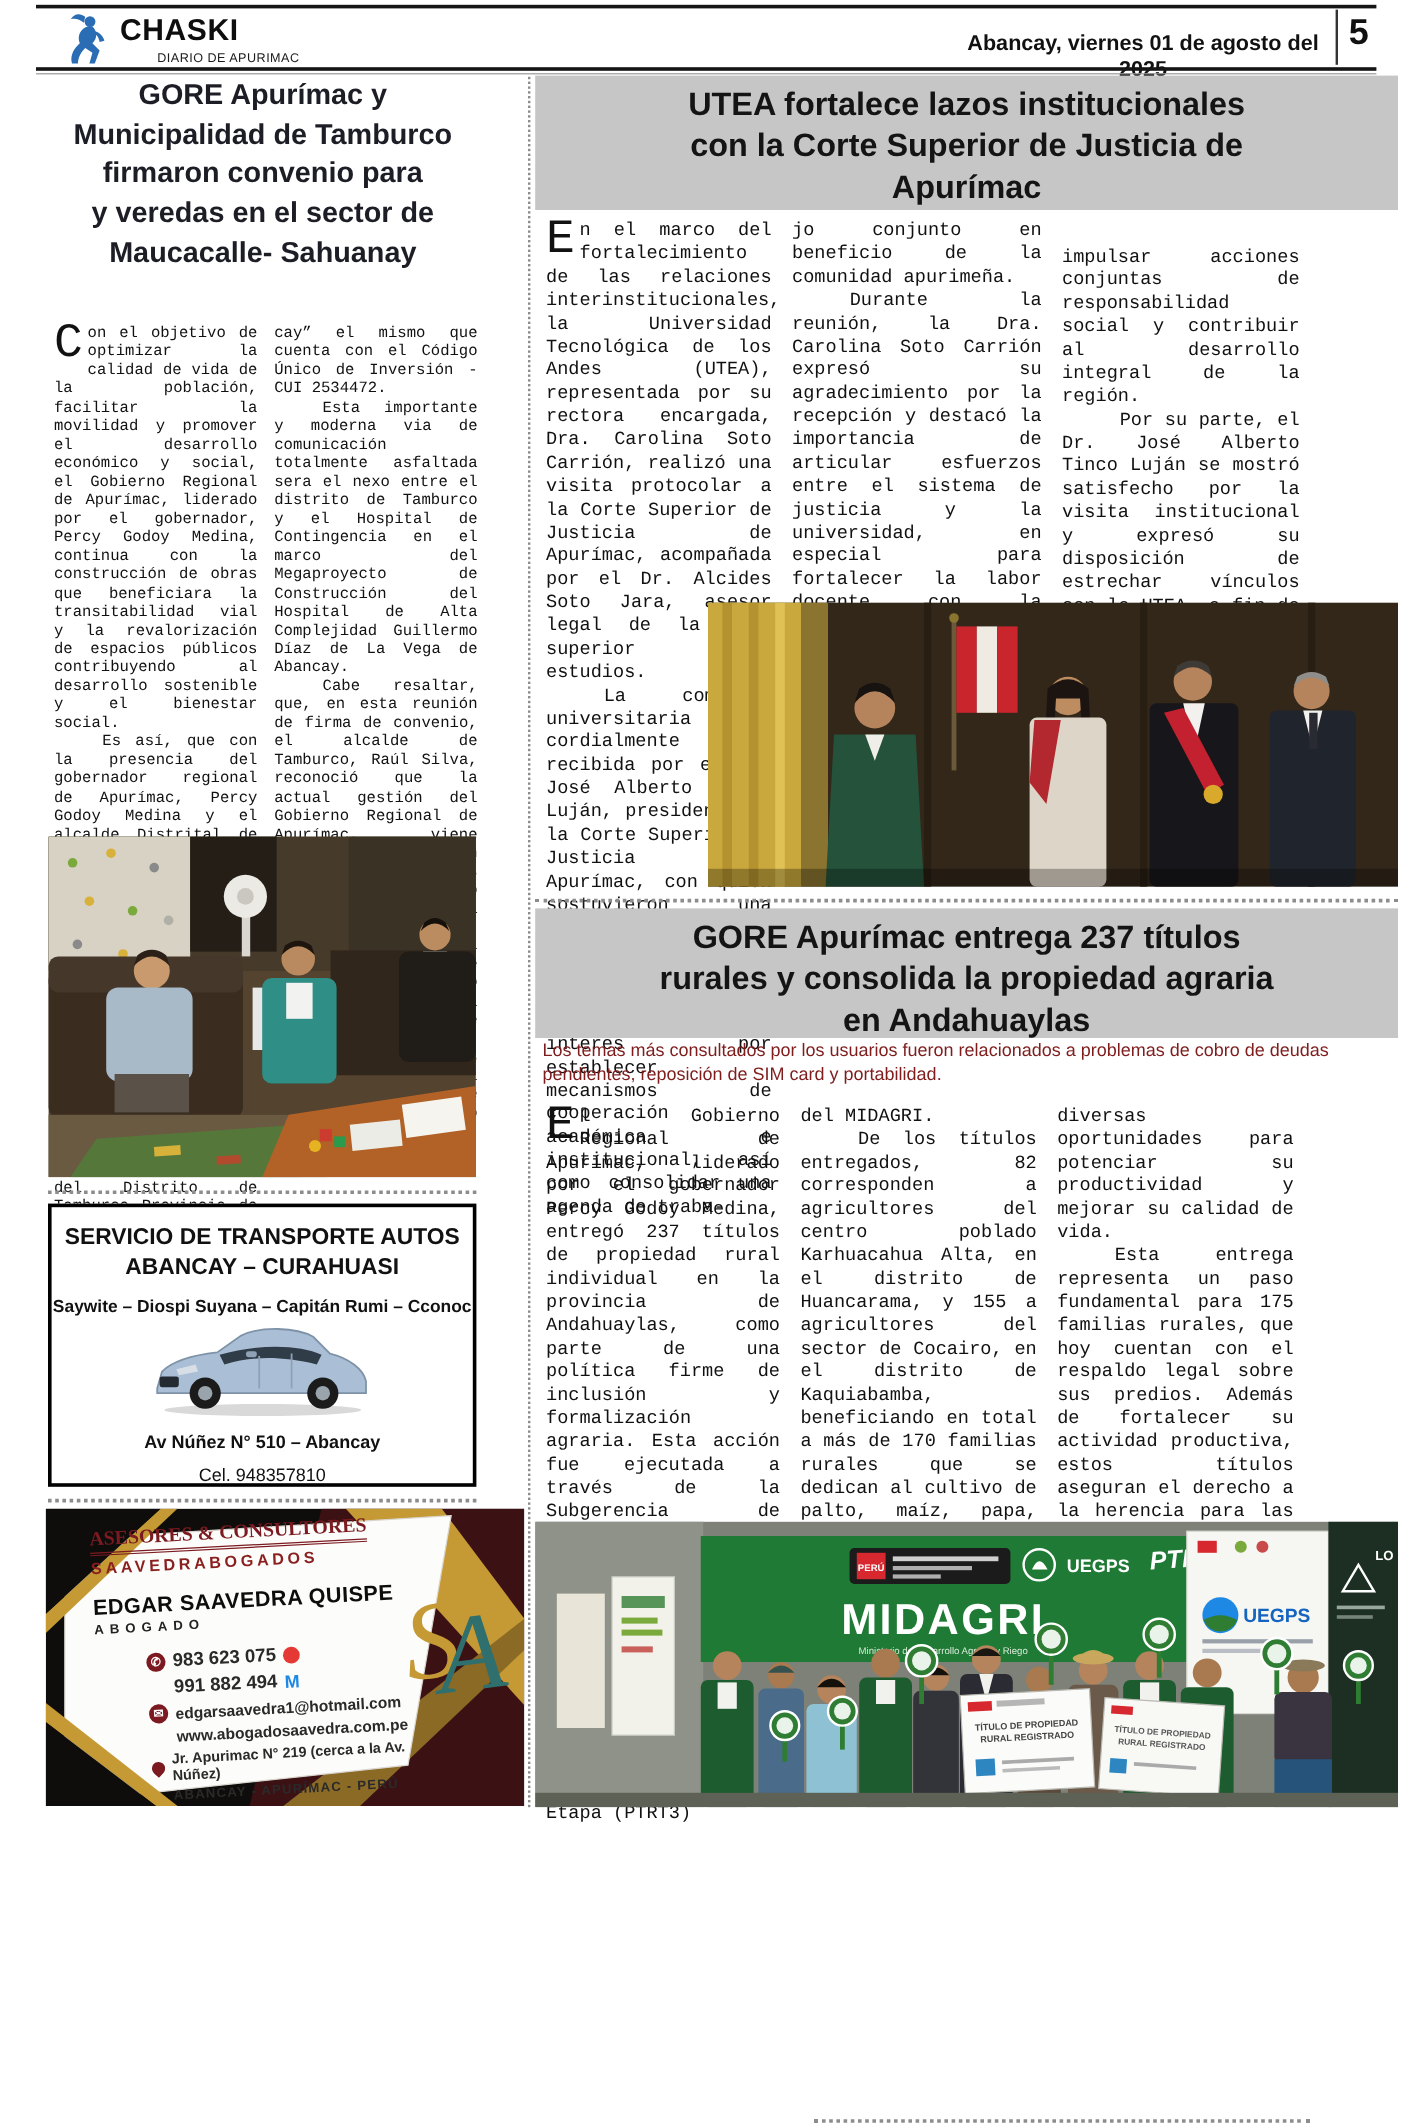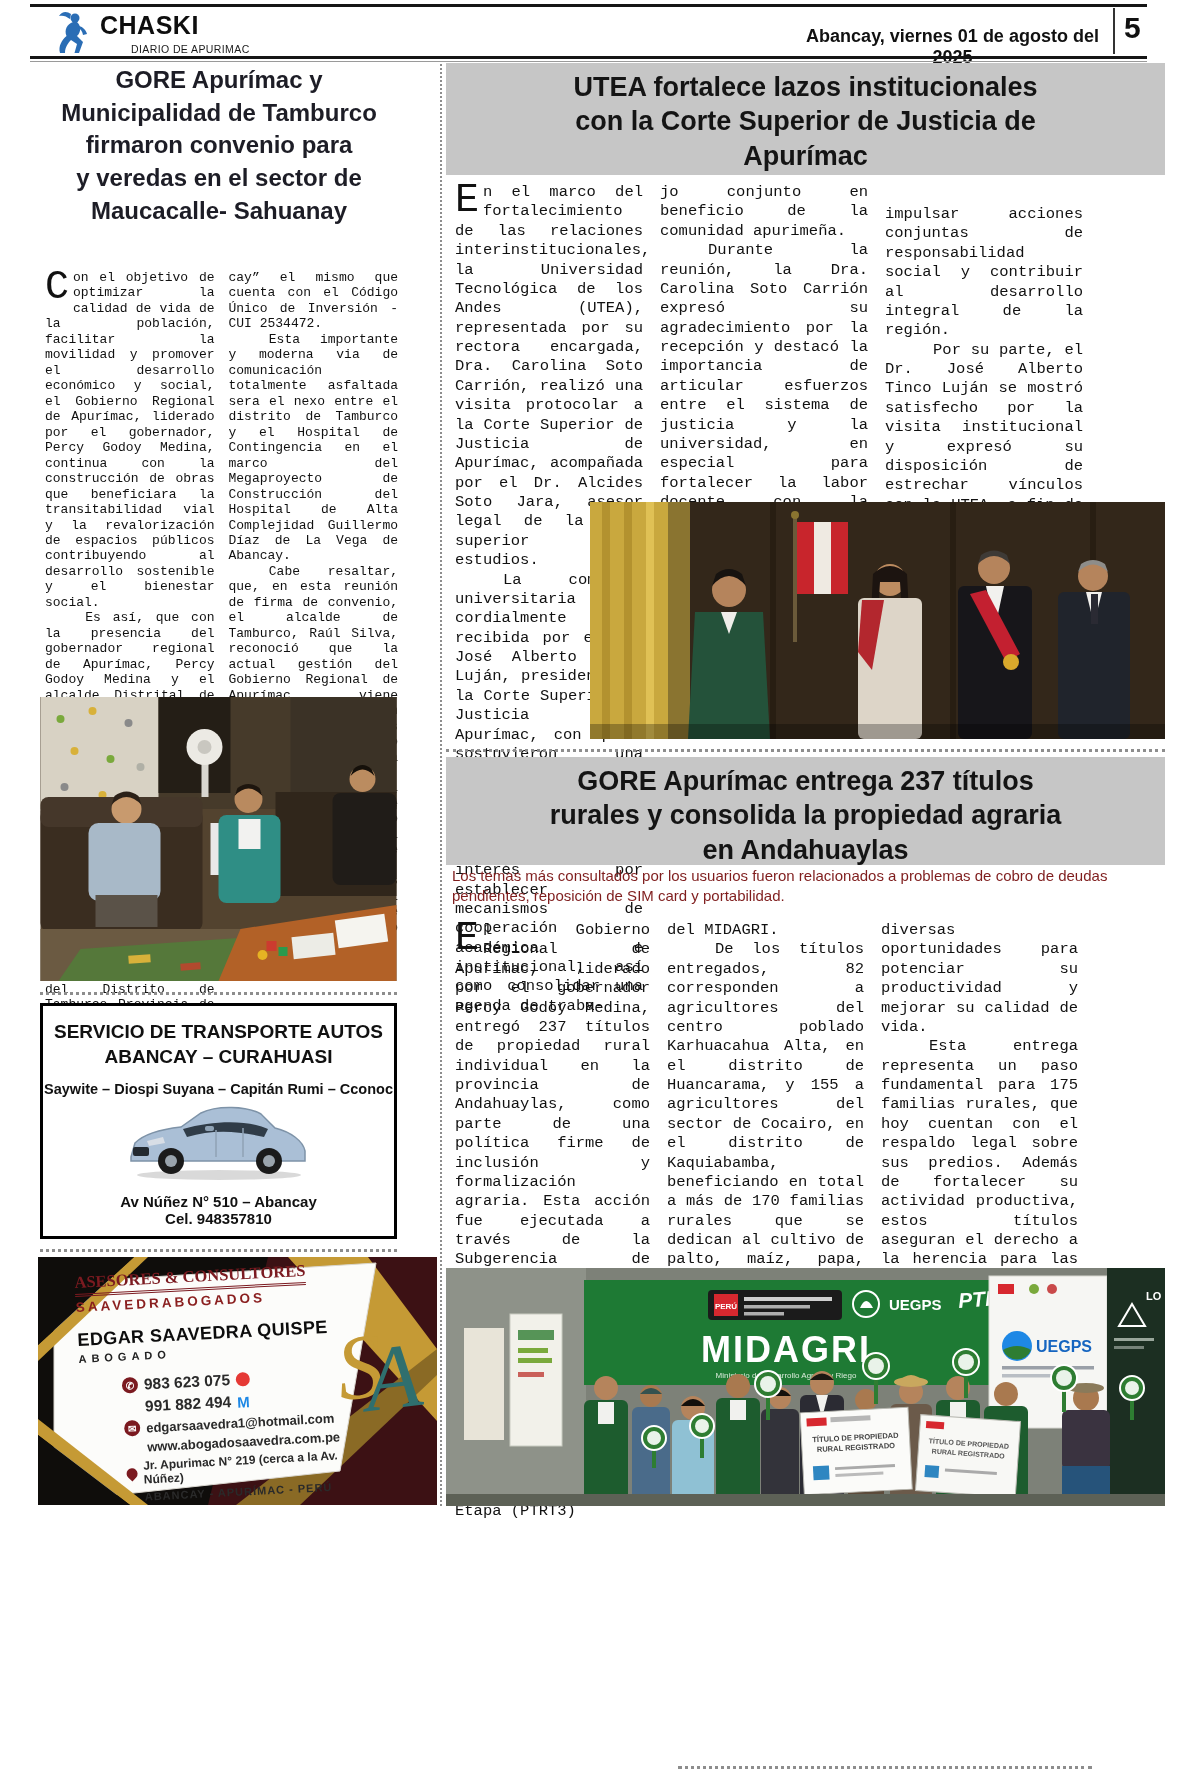--- a/index.html
+++ b/index.html
@@ -33,21 +33,21 @@
   .size-m p { font-size:15.5px; line-height:1.25; }
   .dropcap p:first-child::first-letter { float:left; font-size:40px; line-height:32px; padding:2px 4px 0 0; }
   .subtitle { font-size:15px; line-height:1.35; color:#7f1d1d; }
 
   
   .ad-transport { border:3px solid #000; background:#fff; text-align:center; }
   .ad-transport .t1 { font-size:19px; font-weight:bold; line-height:1.3; margin-top:14px; }
   .ad-transport .t2 { font-size:19px; font-weight:bold; line-height:1.3; }
   .ad-transport .routes { font-size:14.5px; font-weight:bold; margin-top:12px; }
   .ad-transport .addr { font-size:15px; font-weight:bold; margin-top:6px; }
-  .ad-transport .tel { font-size:15px; font-weight:bold; }
+  .ad-transport .tel { font-size:15px; font-weight:normal; margin-top:10px; }
 
   
   .ad-lawyer { overflow:hidden; }
   .law-text { transform:rotate(-3deg); transform-origin:left top; width:270px; }
   .law-h1 { display:inline-block; font-family:"Liberation Serif", serif; font-weight:bold; font-size:16.5px;
             color:#7b1a20; border-bottom:3px double #7b1a20; padding-bottom:1px; }
   .law-h2 { font-size:13.5px; font-weight:bold; letter-spacing:3px; color:#8a1f1f; margin-top:3px; }
   .law-name { font-size:18px; font-weight:bold; letter-spacing:.4px; color:#0d0d0d; margin-top:15px; }
   .law-role { font-size:11px; letter-spacing:5px; color:#222; margin-top:2px; font-weight:bold; }
   .law-contact { margin-top:14px; margin-left:42px; }

